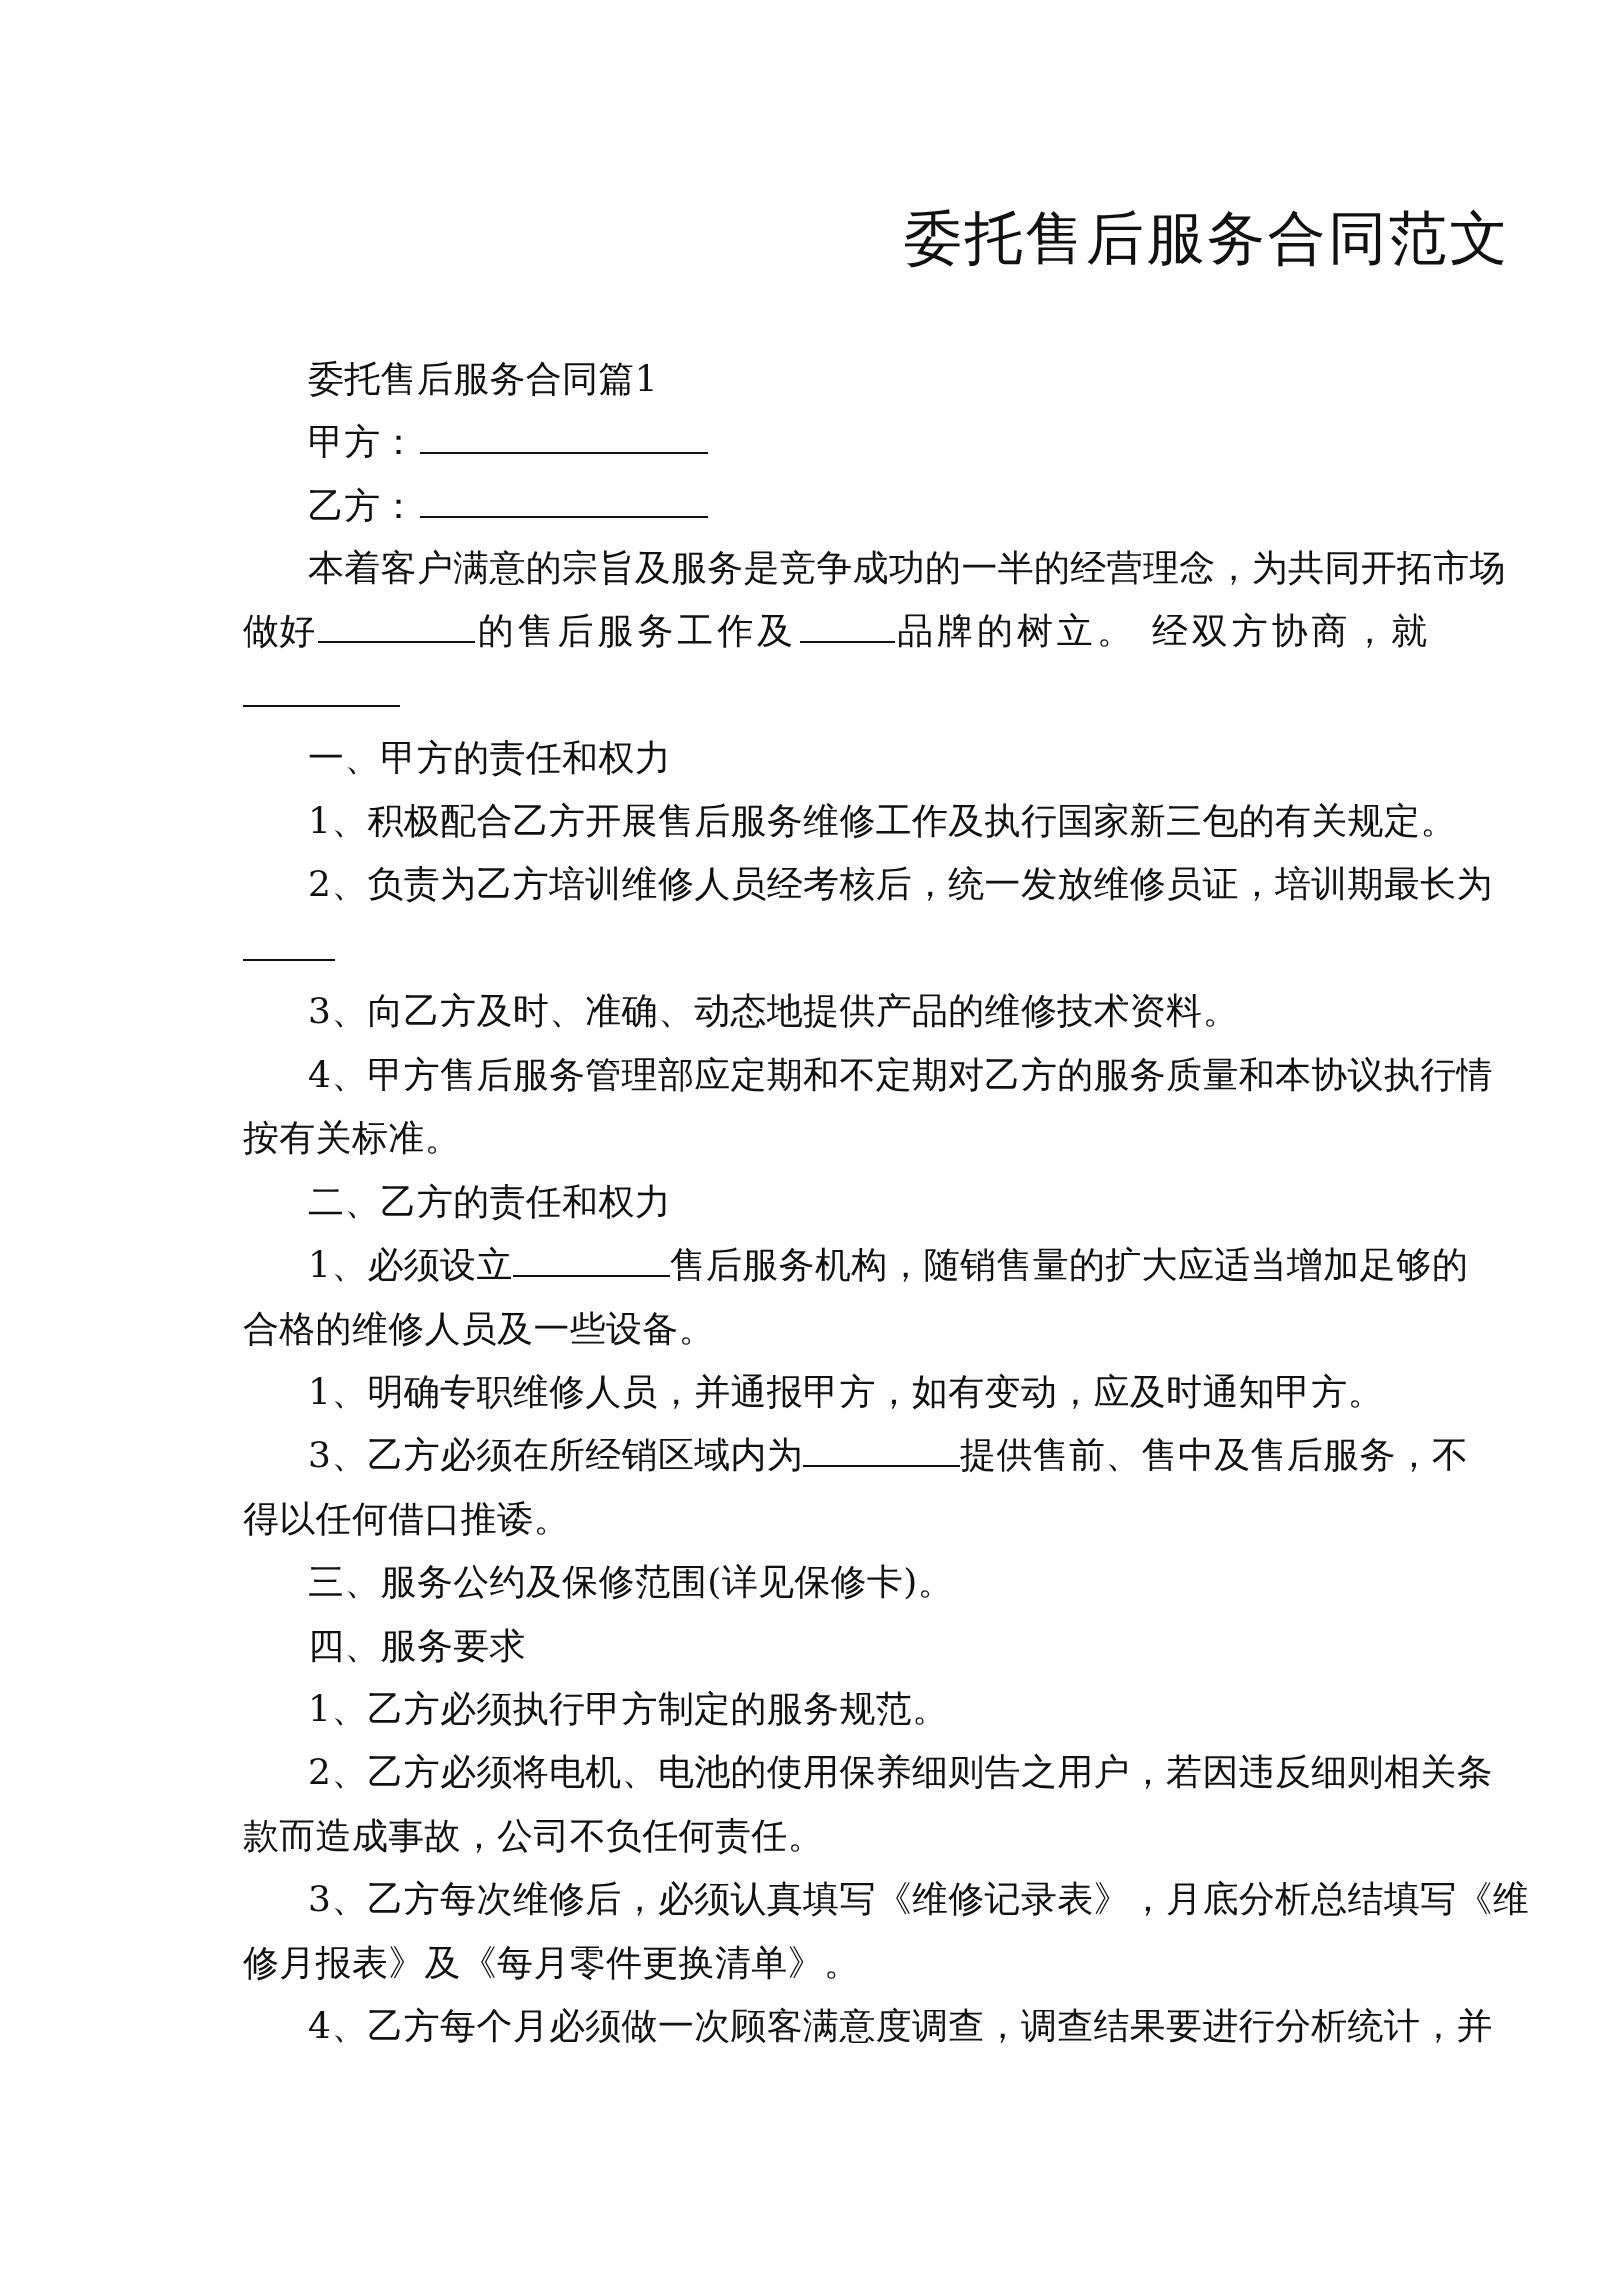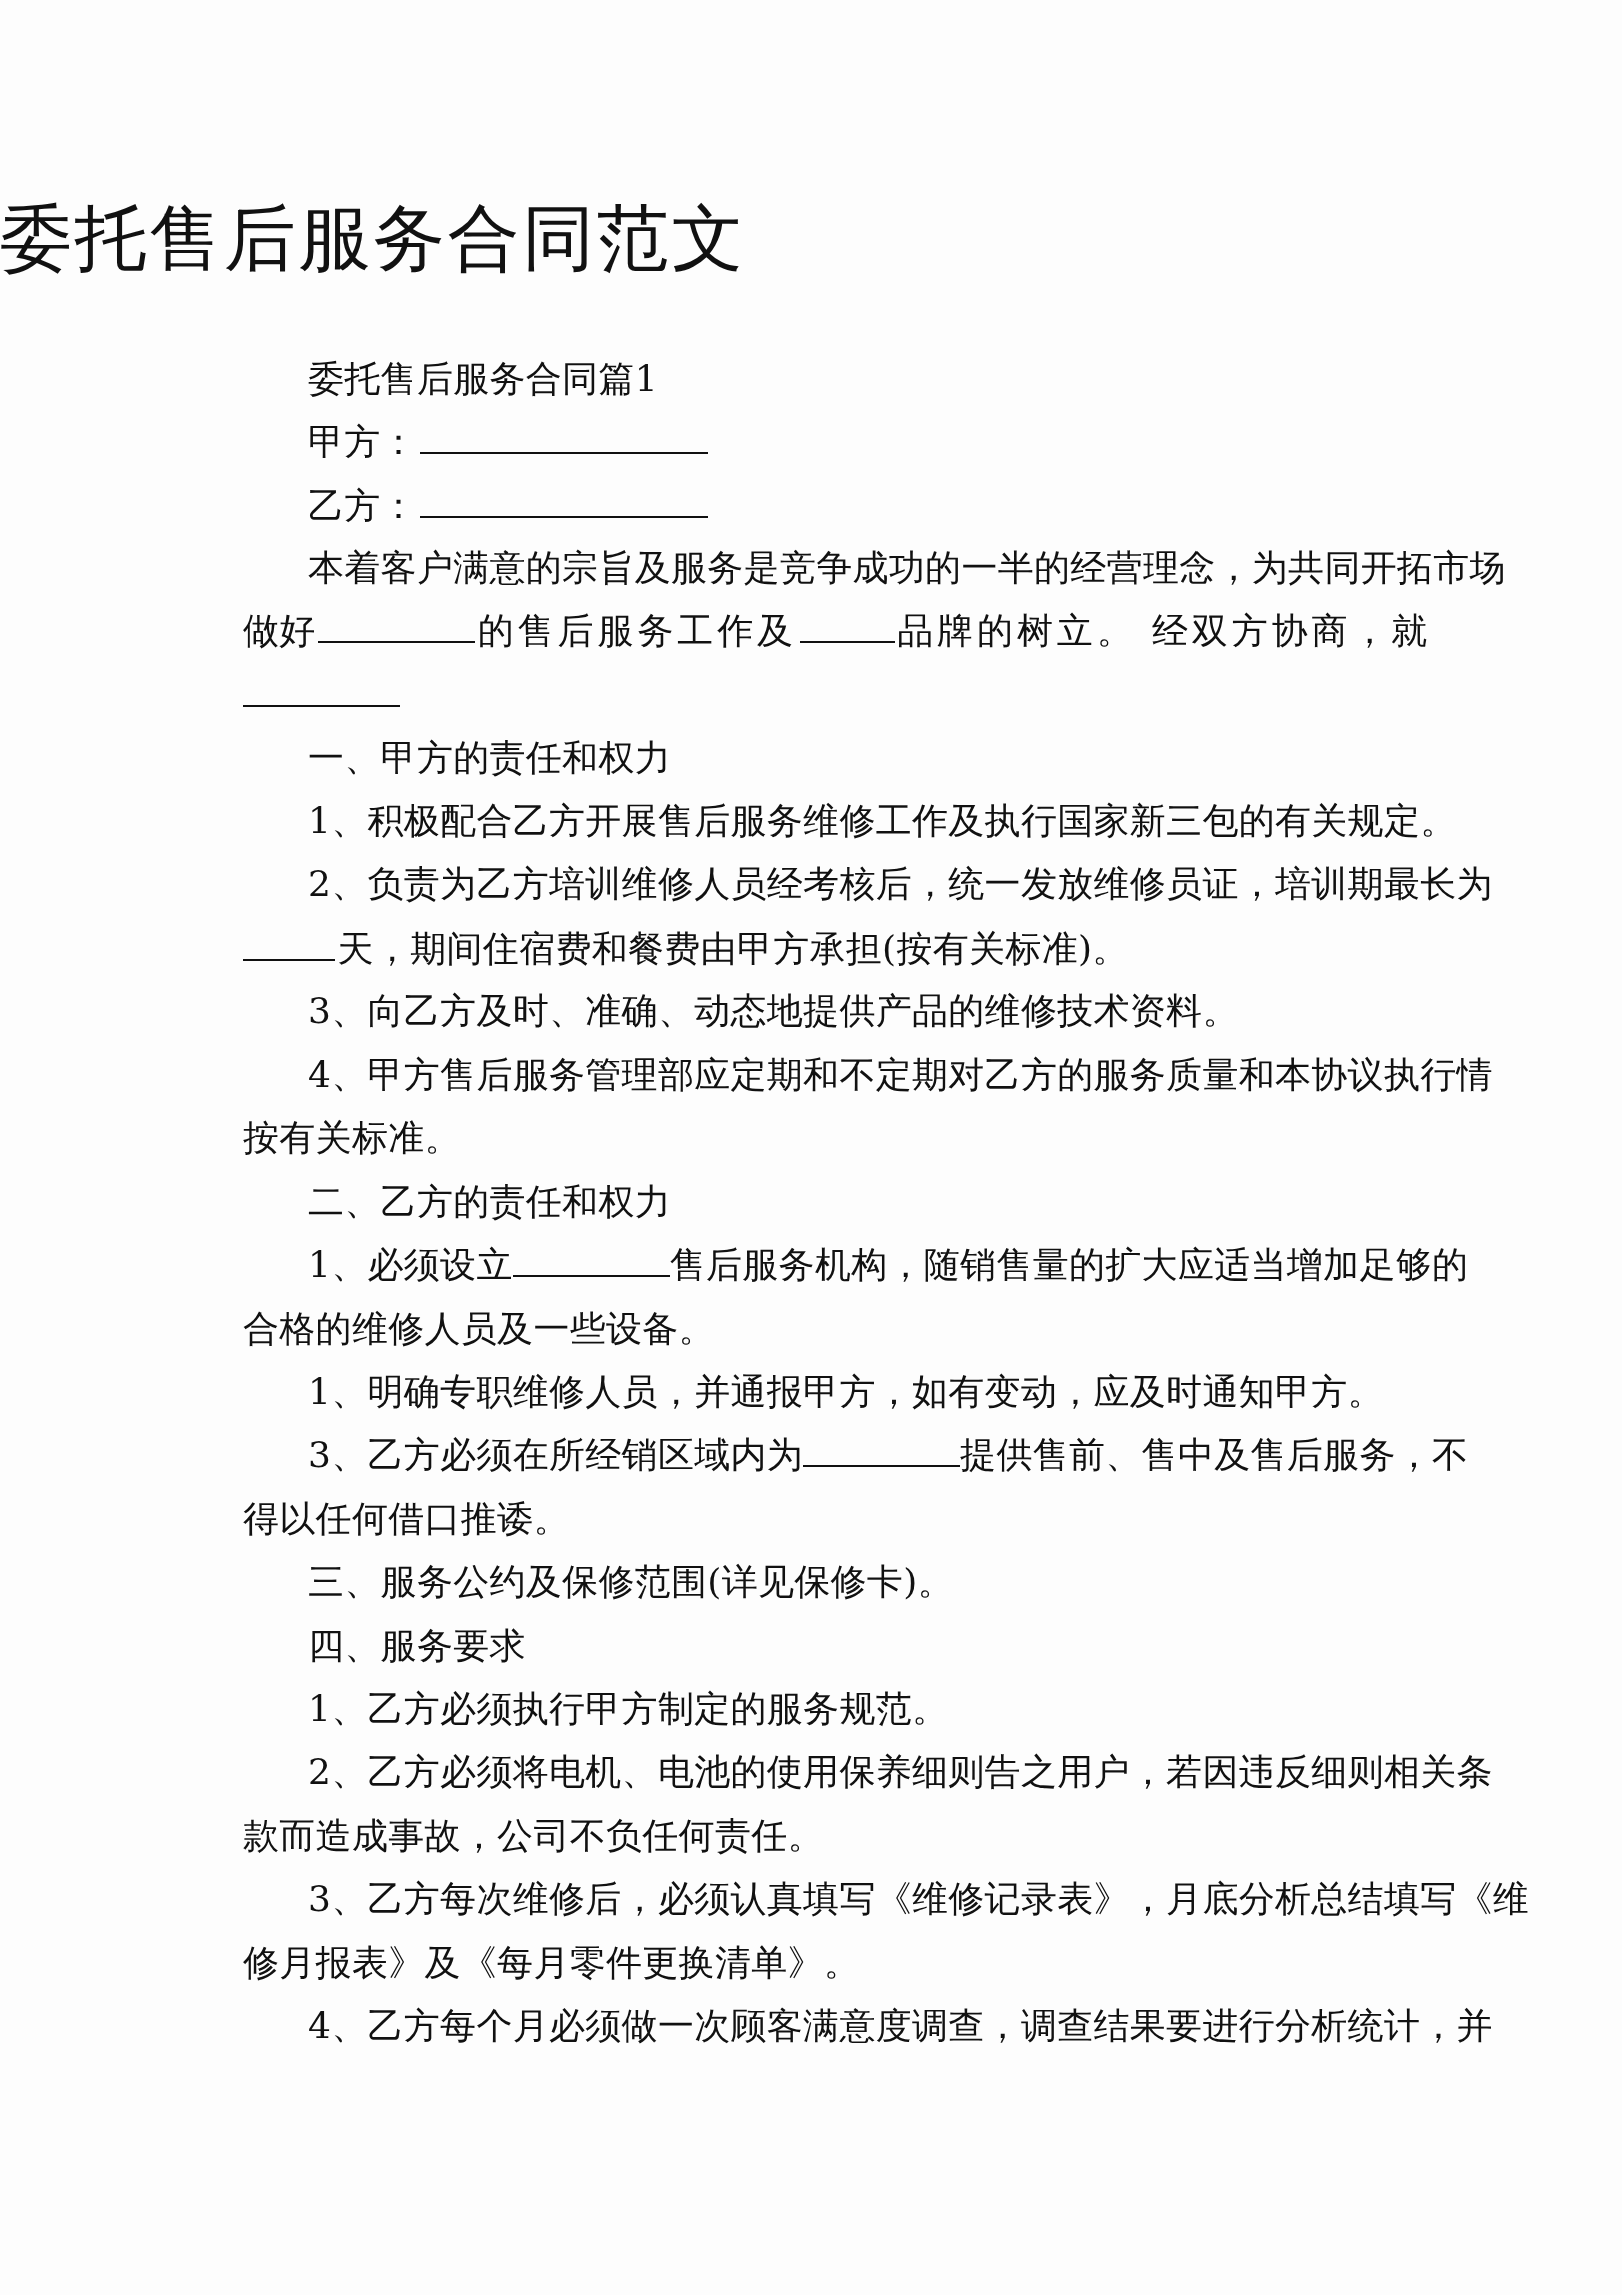--- a/index.html
+++ b/index.html
@@ -1,19 +1,19 @@
 <!DOCTYPE html>
 <html style="font-size:10.5px"><head>
 <meta charset="utf-8">
 <style>
   html, body { margin: 0; padding: 0; background: #fdfdfd; }
   body { width: 1623px; height: 2295px; position: relative; overflow: hidden;
          font-family: "DejaVu Serif", "Liberation Serif", serif; color: #111; }
   .title { position: absolute; left: 0; width: 1510px; top: 196px; height: 85px;
-           text-align: left; font-size: 72px; line-height: 85px; letter-spacing: 2.6px; }
+           text-align: right; font-size: 58px; line-height: 85px; letter-spacing: 2.6px; }
   .line { position: absolute; left: 243px; width: 1136px; height: 52px;
           font-size: 36px; line-height: 52px; white-space: nowrap; letter-spacing: 0.3px; }
   .line.indent { left: 308px; width: 1073px; }
   .line.just { text-align-last: justify; text-align: justify; }
   .blank { display: inline-block; border-bottom: 2px solid #111; height: 34px; vertical-align: baseline; margin: 0 2.6px; }
 </style>
 </head>
 <body>
 
 <div>
@@ -37,21 +37,21 @@
   </div>
 
   <div class="line" style="top:669px">
     <span class="blank" style="width:157px;margin-left:0"></span>
   </div>
 
   <div class="line indent" style="top:732px">一、甲方的责任和权力</div>
   <div class="line indent" style="top:795px">1、积极配合乙方开展售后服务维修工作及执行国家新三包的有关规定。</div>
   <div class="line indent just" style="top:858px">2、负责为乙方培训维修人员经考核后，统一发放维修员证，培训期最长为</div>
   <div class="line" style="top:923px">
-    <span class="blank" style="width:92px;margin-left:0"></span><span>天，期间住宿费和餐费由甲方承担(按有关标准)。</span>
+    <span class="blank" style="width:92px;margin-left:0"></span>
   </div>
   <div class="line indent" style="top:985px">3、向乙方及时、准确、动态地提供产品的维修技术资料。</div>
   <div class="line indent just" style="top:1049px">4、甲方售后服务管理部应定期和不定期对乙方的服务质量和本协议执行情</div>
   <div class="line" style="top:1112px">按有关标准。</div>
 
   <div class="line indent" style="top:1176px">二、乙方的责任和权力</div>
   <div class="line indent just" style="top:1239px">
     <span>1、必须设立</span><span class="blank" style="width:157px;margin:0"></span><span>售后服务机构，随销售量的扩大应适当增加足够的</span>
   </div>
   <div class="line" style="top:1303px">合格的维修人员及一些设备。</div>

